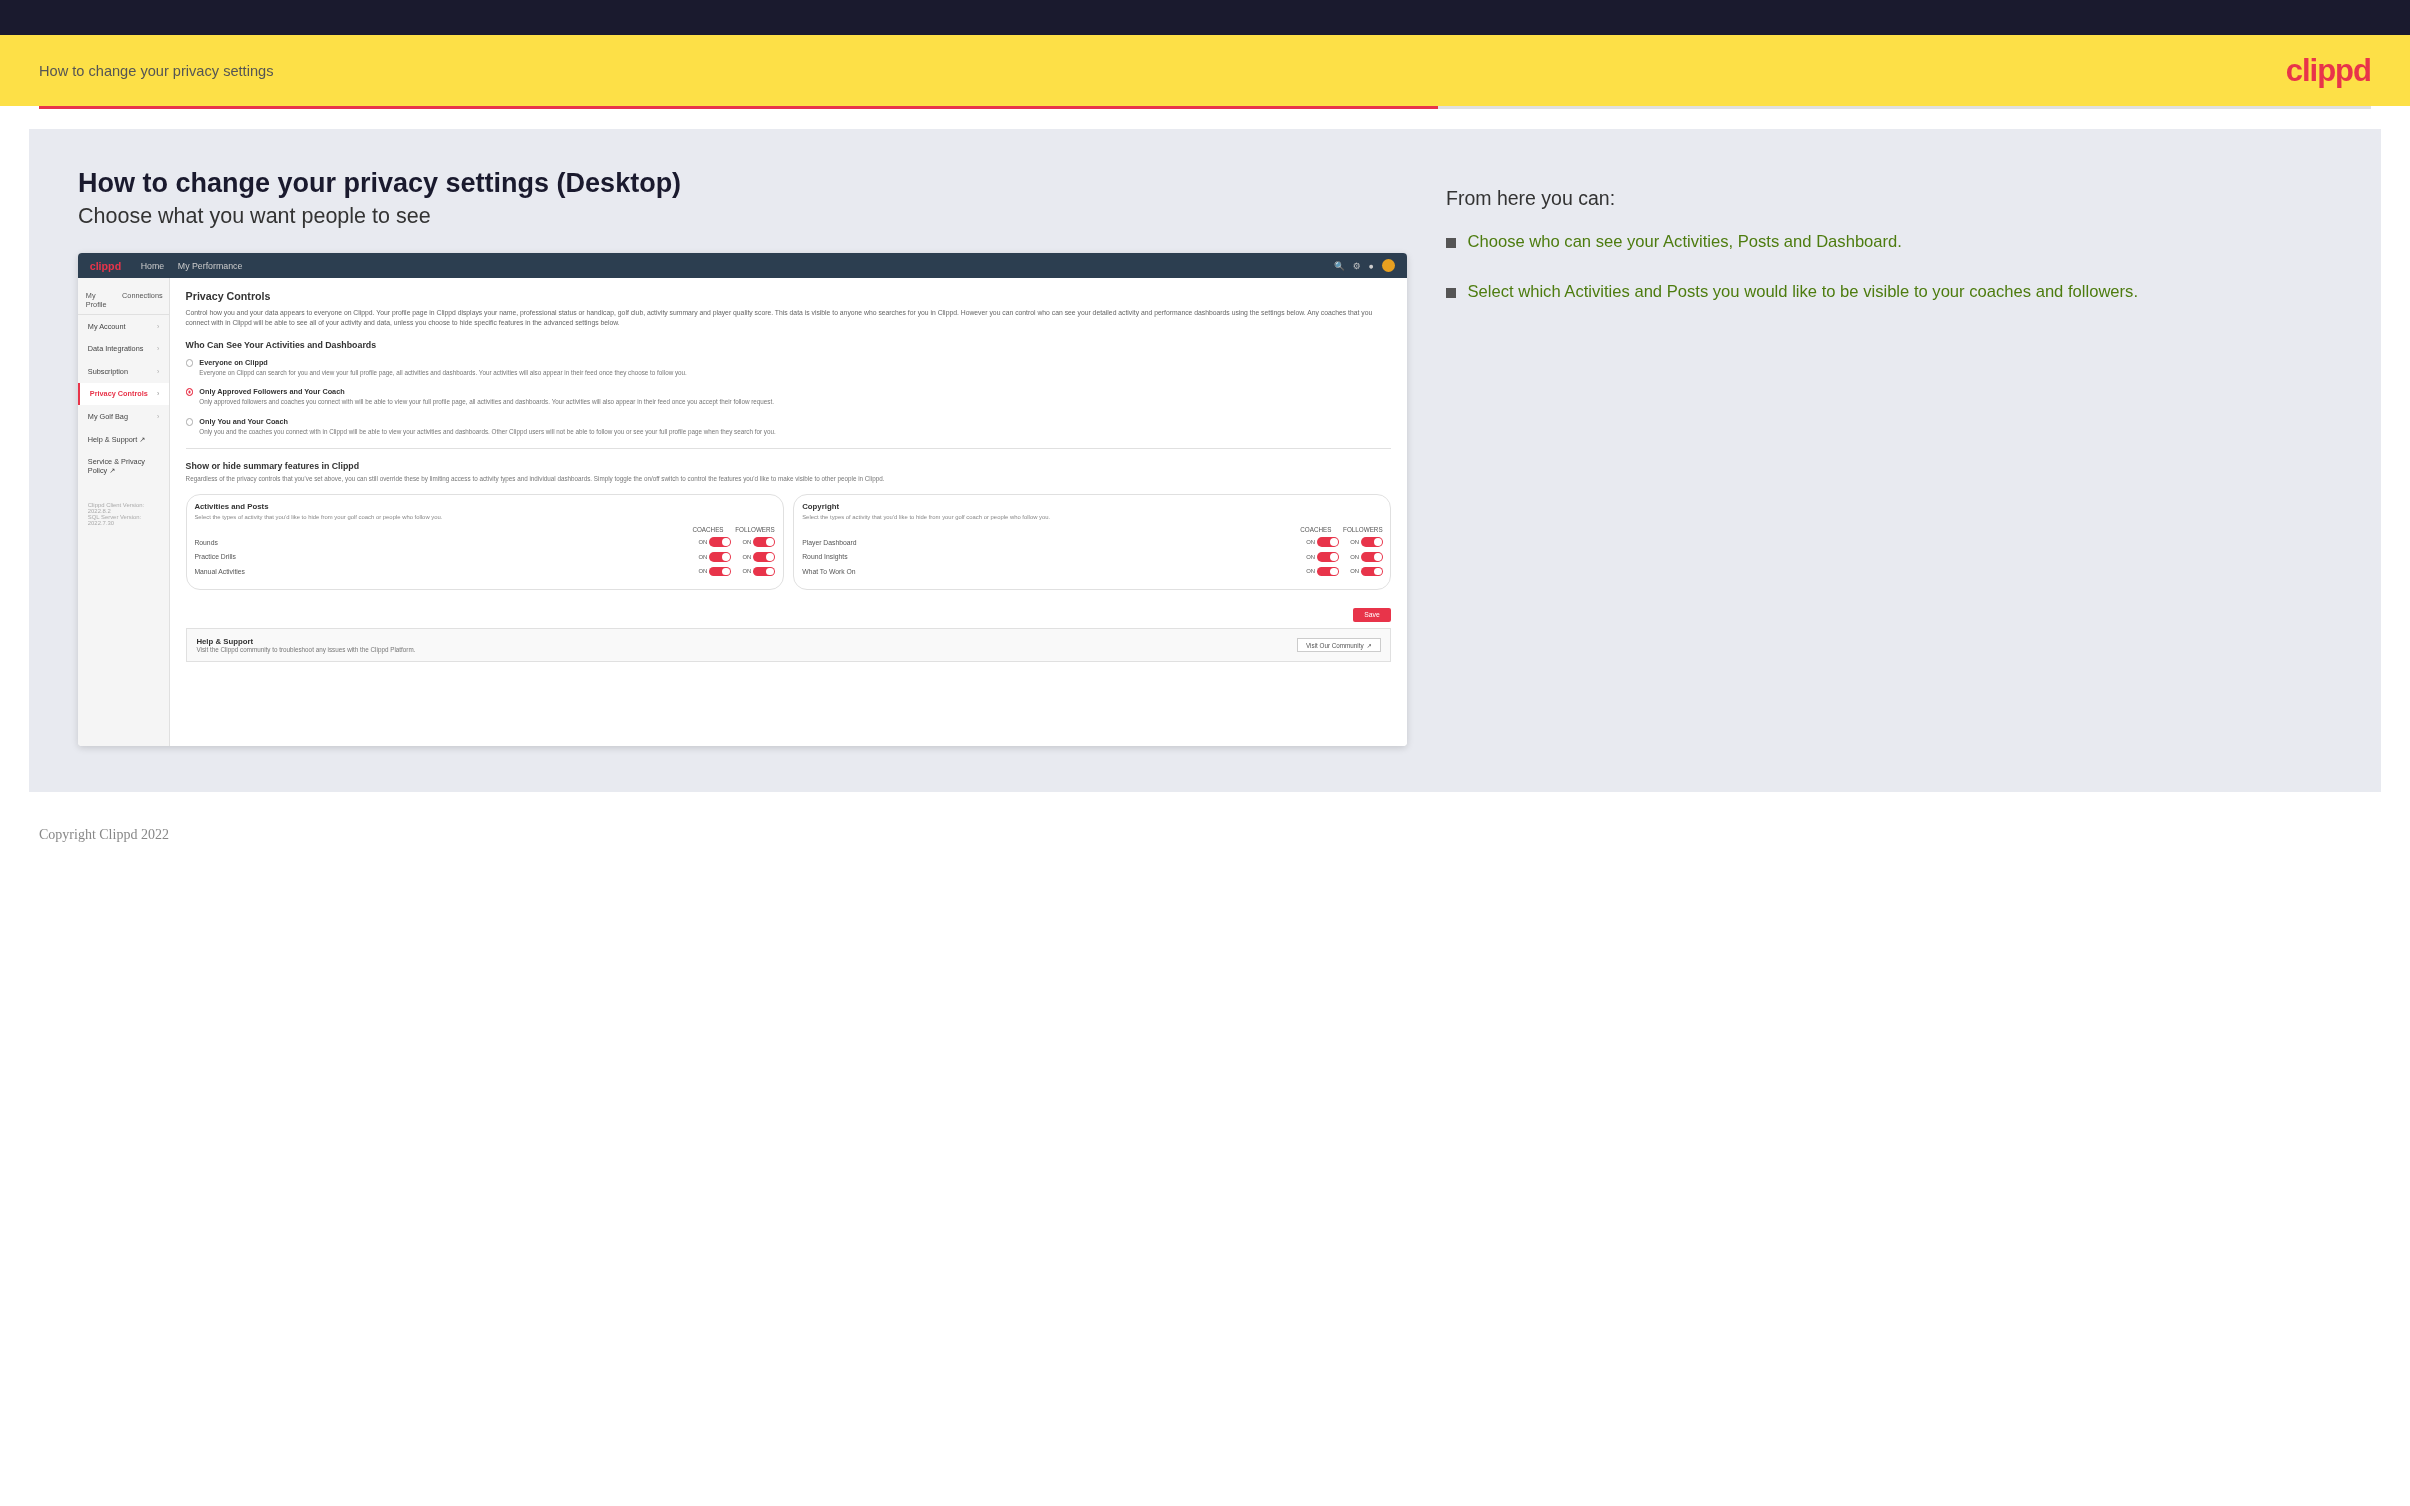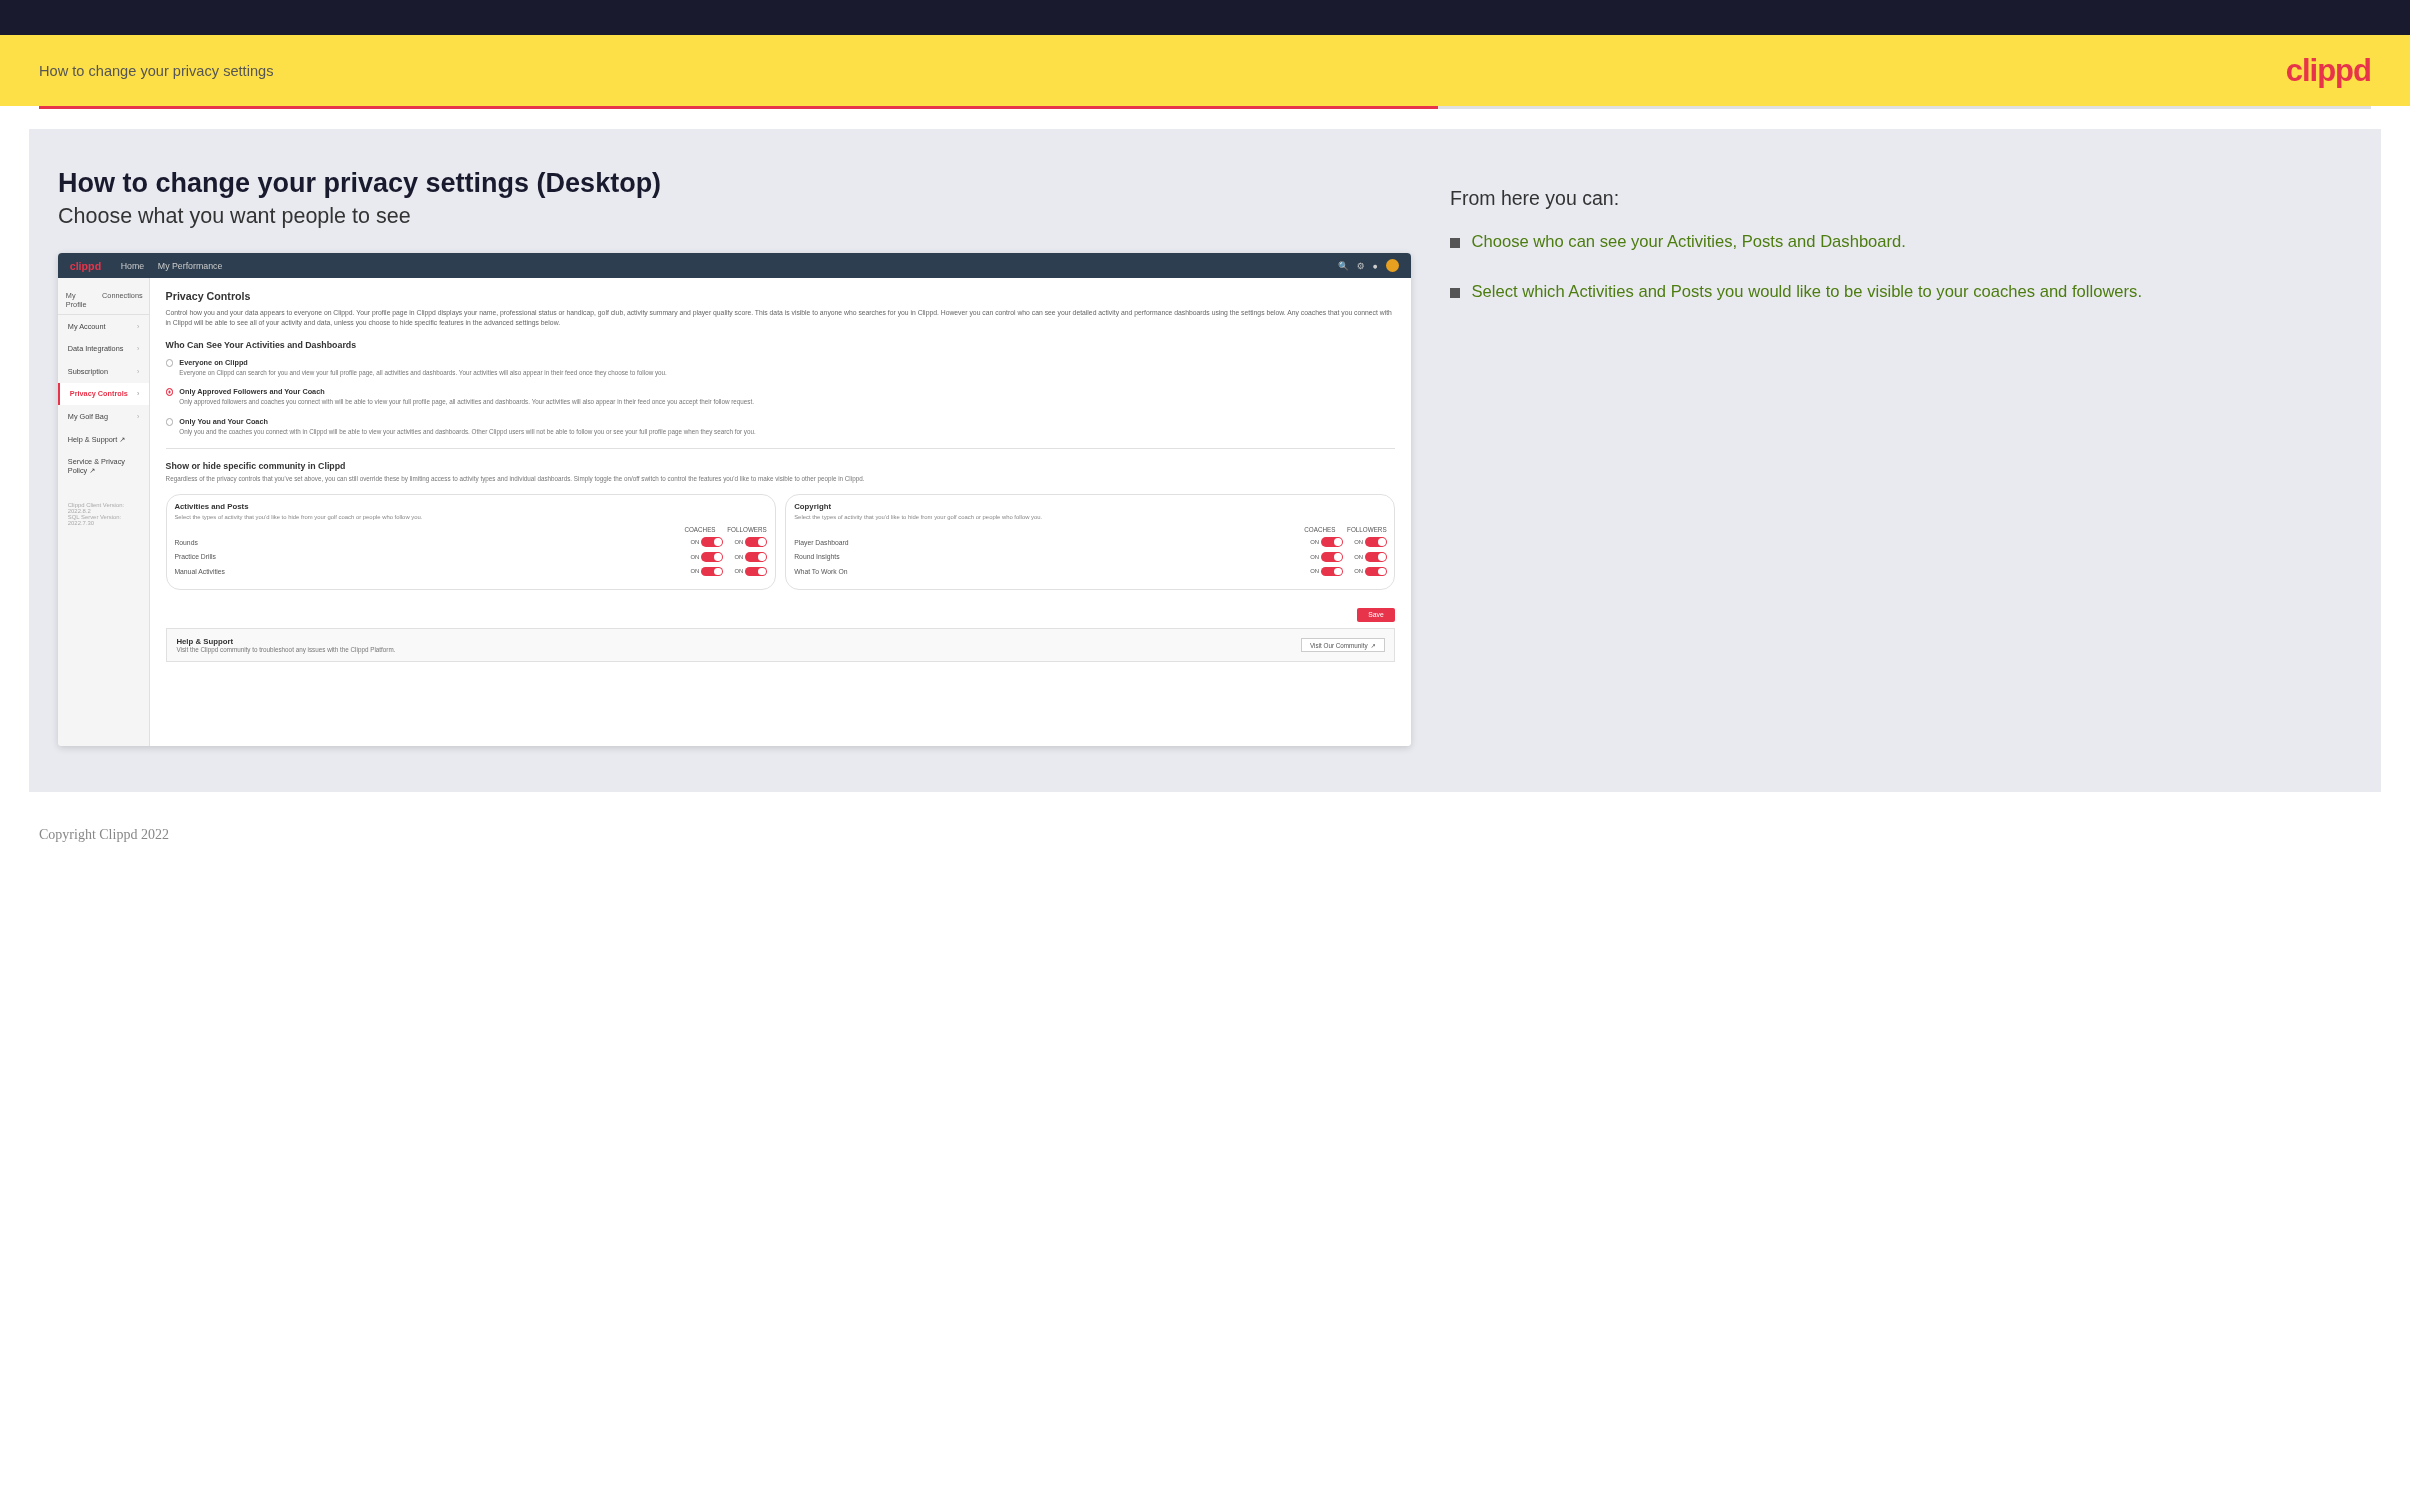--- a/index.html
+++ b/index.html
@@ -33,21 +33,21 @@
 
     .header-divider {
       height: 2.9px;
       background: linear-gradient(to right, #e8344a 60%, #e0e0e0 60%);
       margin: 0 39px;
     }
 
     .main-content {
       background: #e8eaf0;
       margin: 19.5px 29px;
-      padding: 39px 29px;
+      padding: 39px 49px;
       display: flex;
       gap: 39px;
       min-height: 663px;
     }
 
     .left-panel {
       flex: 1.2;
     }
 
     .right-panel {
@@ -534,21 +534,21 @@
               <div class="mock-radio"></div>
               <div>
                 <div class="mock-radio-label">Only You and Your Coach</div>
                 <div class="mock-radio-desc">Only you and the coaches you connect with in Clippd will be able to view your activities and dashboards. Other Clippd users will not be able to follow you or see your full profile page when they search for you.</div>
               </div>
             </div>
           </div>
 
           <div class="mock-divider"></div>
 
-          <div class="mock-show-hide-title">Show or hide specific community in Clippd</div>
+          <div class="mock-show-hide-title">Show or hide summary features in Clippd</div>
           <div class="mock-show-hide-desc">Regardless of the privacy controls that you've set above, you can still override these by limiting access to activity types and individual dashboards. Simply toggle the on/off switch to control the features you'd like to make visible to other people in Clippd.</div>
 
           <div class="mock-features-grid">
 
             <div class="mock-feature-box">
               <div class="mock-feature-title">Activities and Posts</div>
               <div class="mock-feature-desc">Select the types of activity that you'd like to hide from your golf coach or people who follow you.</div>
               <div class="mock-toggle-header">
                 <span>COACHES</span>
                 <span>FOLLOWERS</span>

